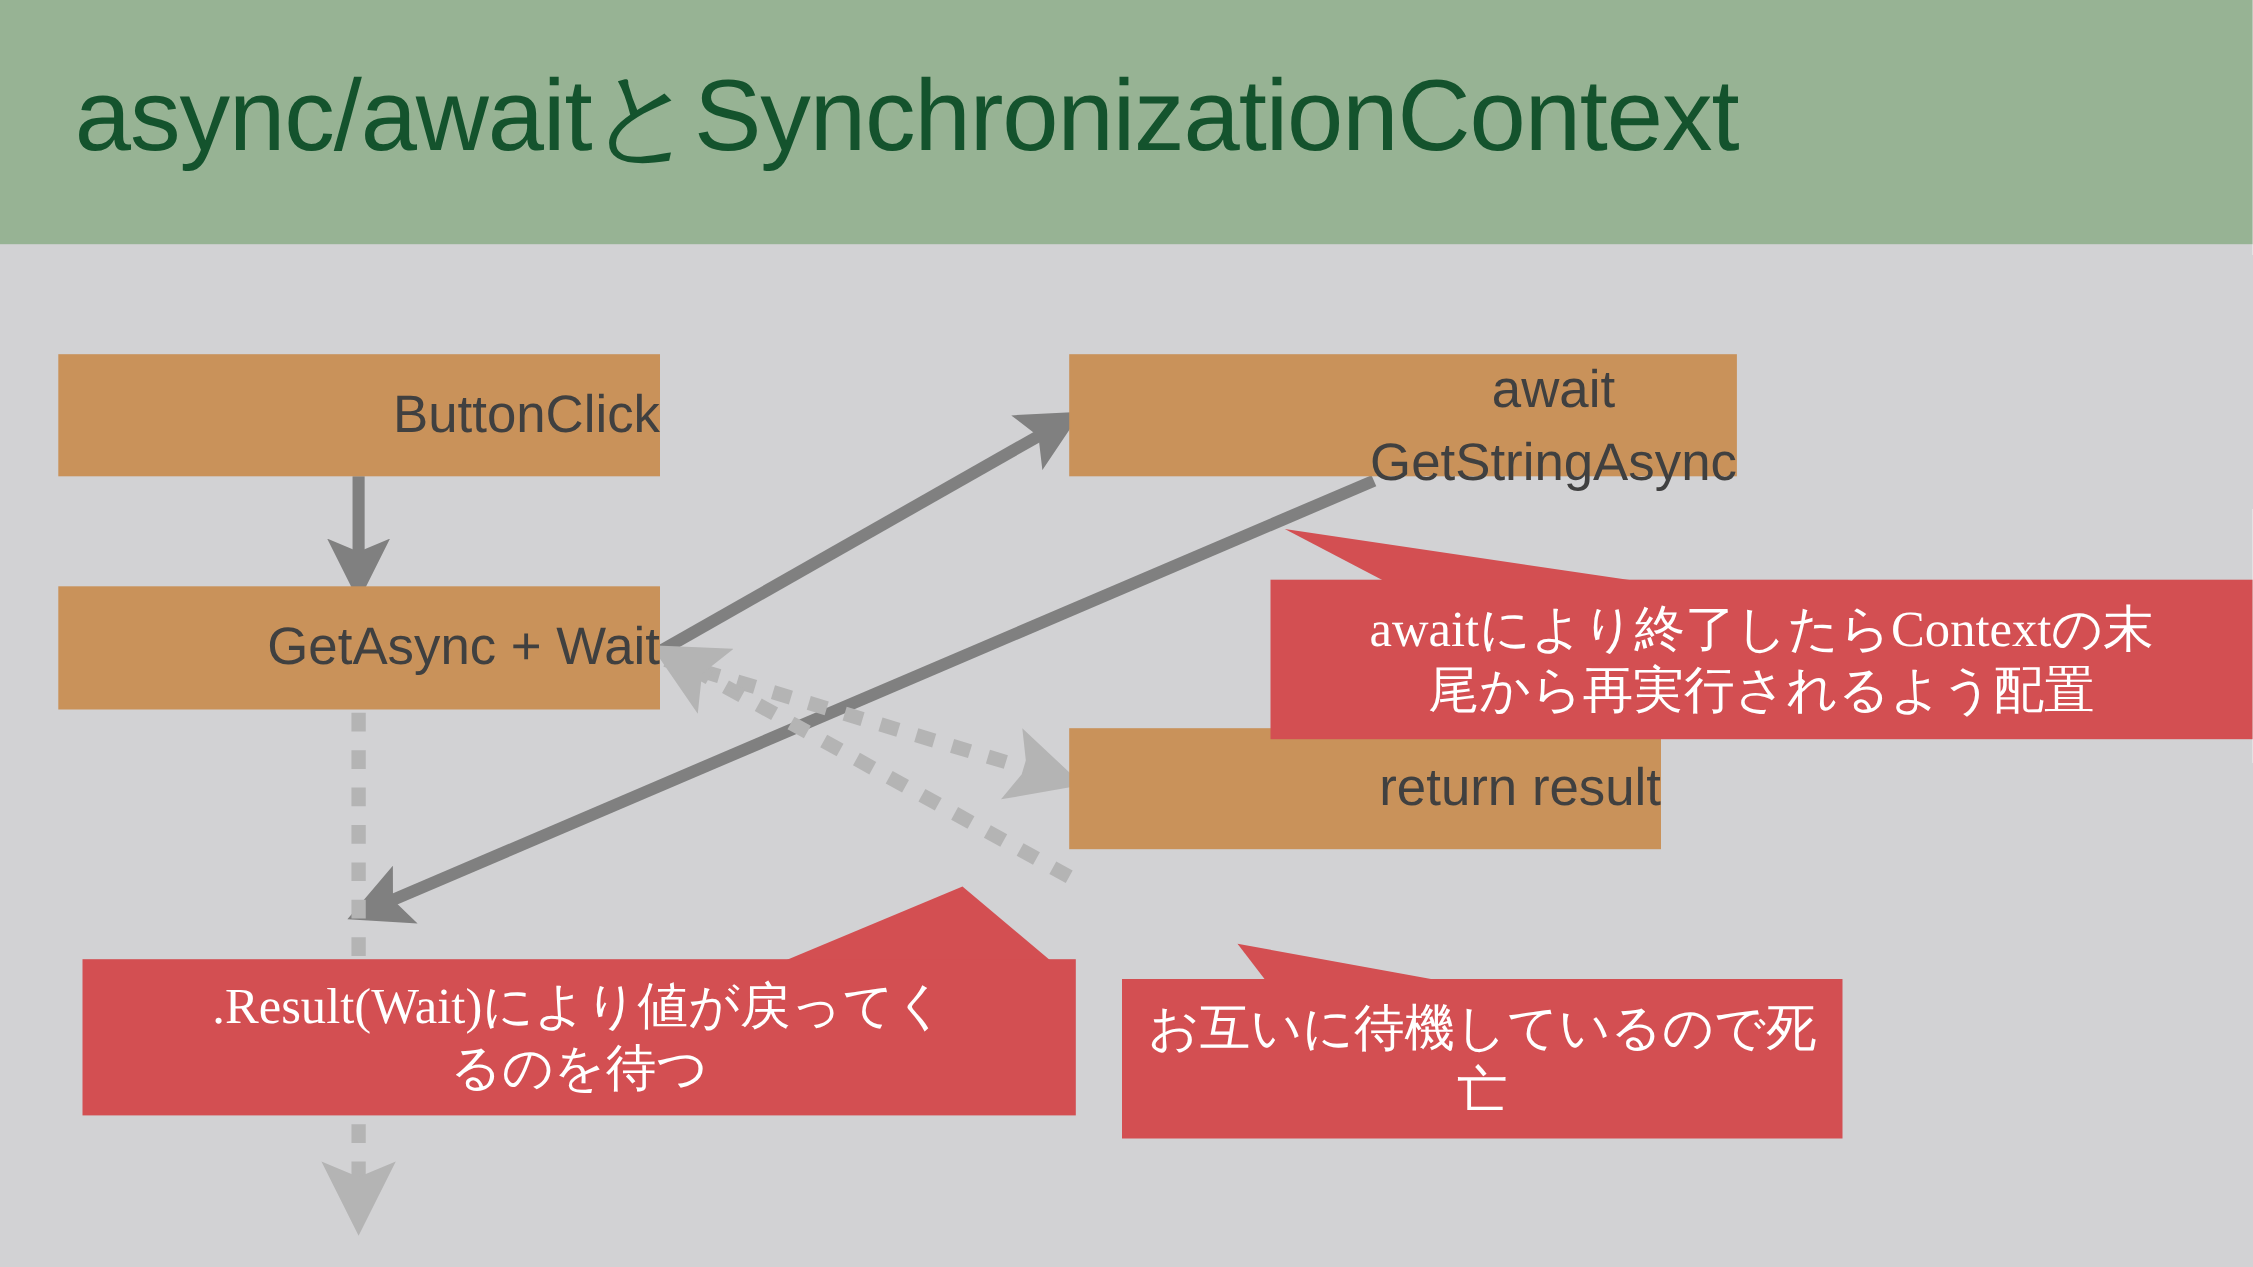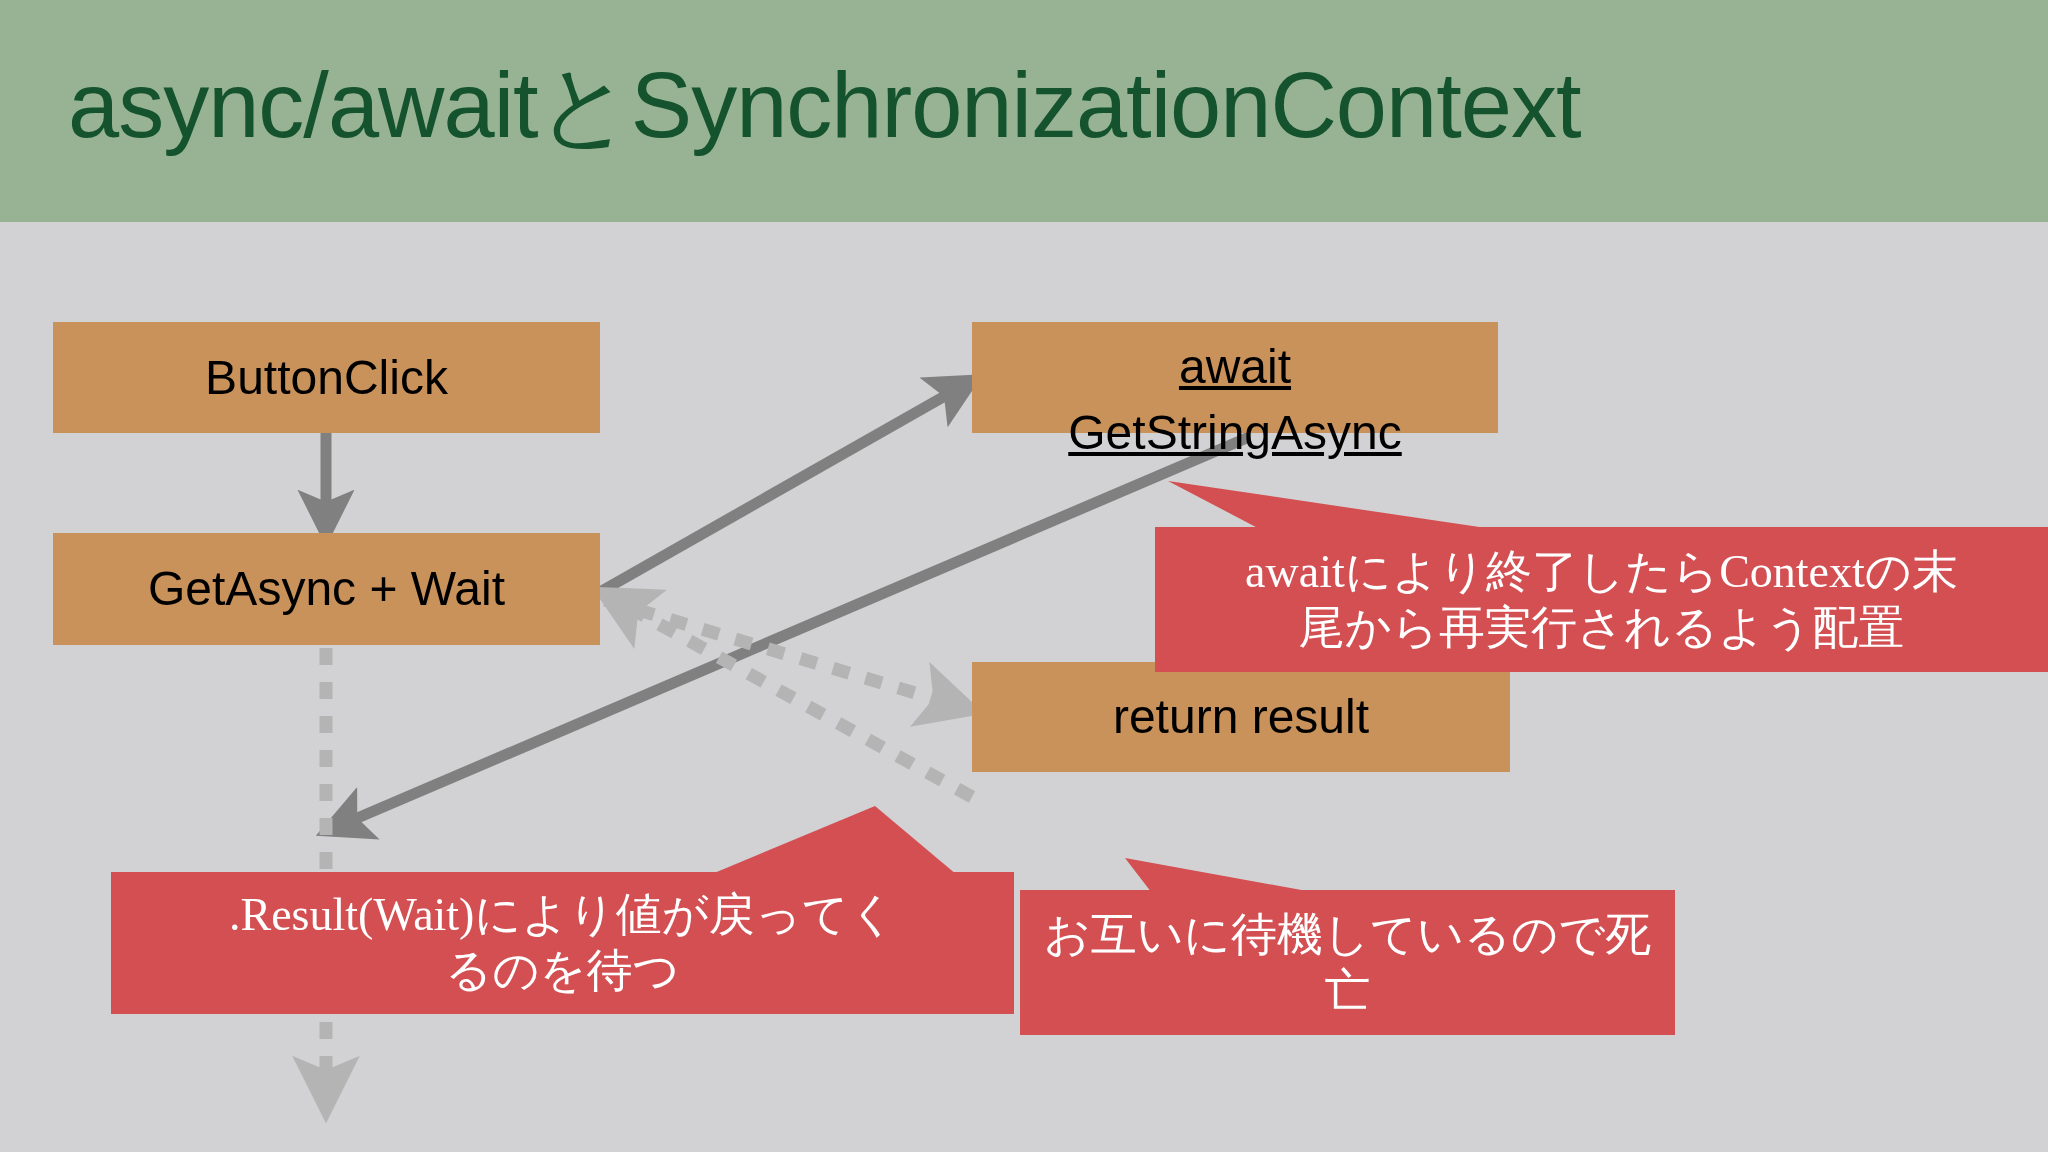--- a/index.html
+++ b/index.html
@@ -43,42 +43,41 @@
     position: absolute;
     left: 0; top: 0;
     width: 2048px;
     height: 1152px;
   }
 
   
   .pbox {
     position: absolute;
     background: #c9925a;
-    color: #000000;
+    color: #404040;
     display: flex;
     align-items: center;
-    justify-content: center;
+    justify-content: flex-end;
     text-align: center;
     font-family: "Liberation Sans", sans-serif;
     font-weight: 400;
     font-size: 48px;
     line-height: 66px;
     box-sizing: border-box;
   }
   #box-buttonclick {
     left: 53px; top: 322px; width: 547px; height: 111px;
   }
   #box-getasync-wait {
     left: 53px; top: 533px; width: 547px; height: 112px;
   }
   #box-await-getstringasync {
-    left: 972px; top: 322px; width: 526px; height: 111px;
+    left: 972px; top: 322px; width: 607px; height: 111px;
     align-items: flex-start;
-    padding-top: 12px;
-    text-decoration: underline;
+    padding-top: 0;
   }
   #box-await-getstringasync .boxtext {
     display: block;
     white-space: pre-line;
   }
   #box-return-result {
     left: 972px; top: 662px; width: 538px; height: 110px;
   }
 
   
@@ -98,21 +97,20 @@
   }
   .callout .ctext { display: block; white-space: pre-line; }
 
   #callout-await-context {
     left: 1155px; top: 527px; width: 893px; height: 145px;
     padding: 0 18px;
   }
   #callout-result-wait {
     left: 75px; top: 872px; width: 903px; height: 142px;
     padding: 0 18px;
-    margin-left: 36px;
   }
   #callout-deadlock {
     left: 1020px; top: 890px; width: 655px; height: 145px;
     padding: 0 8px;
   }
 
   
   .tail-svg {
     position: absolute;
     overflow: visible;

